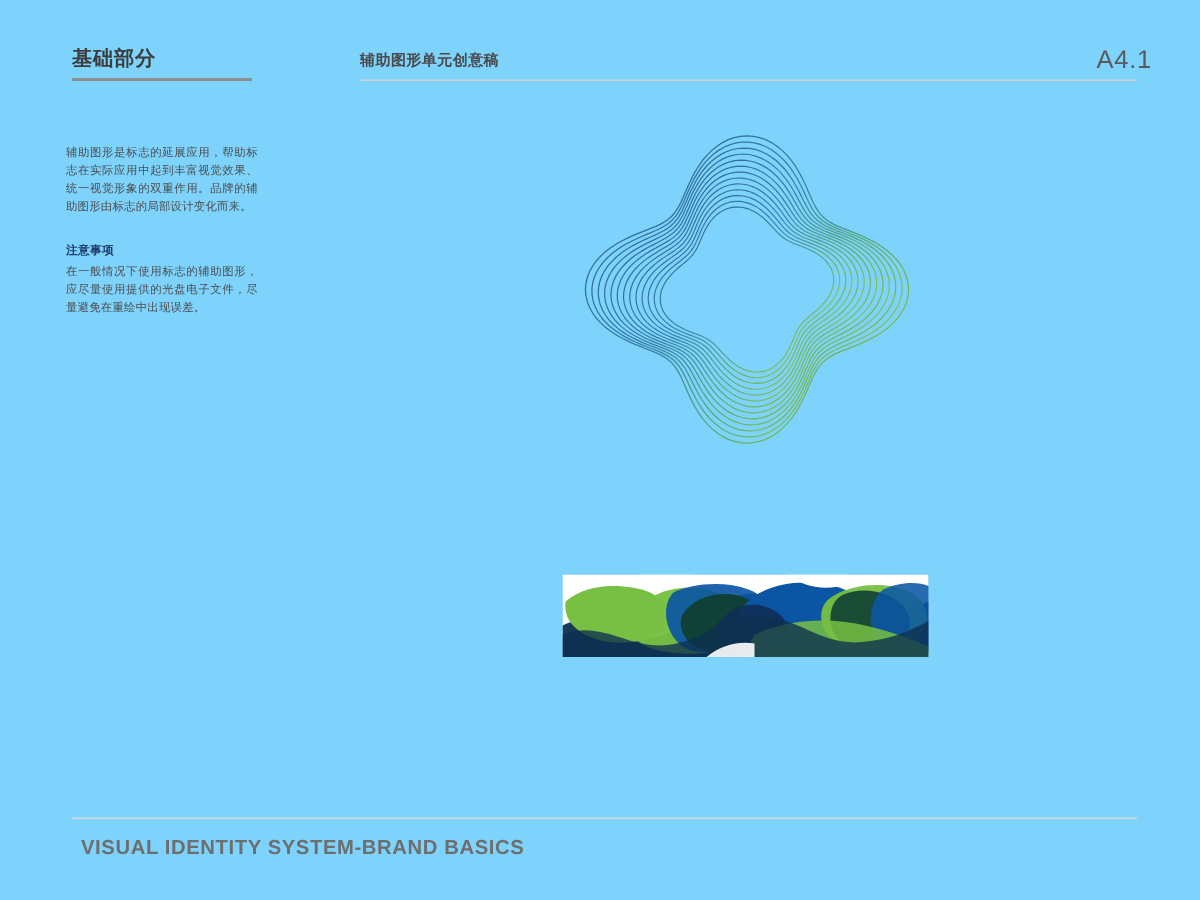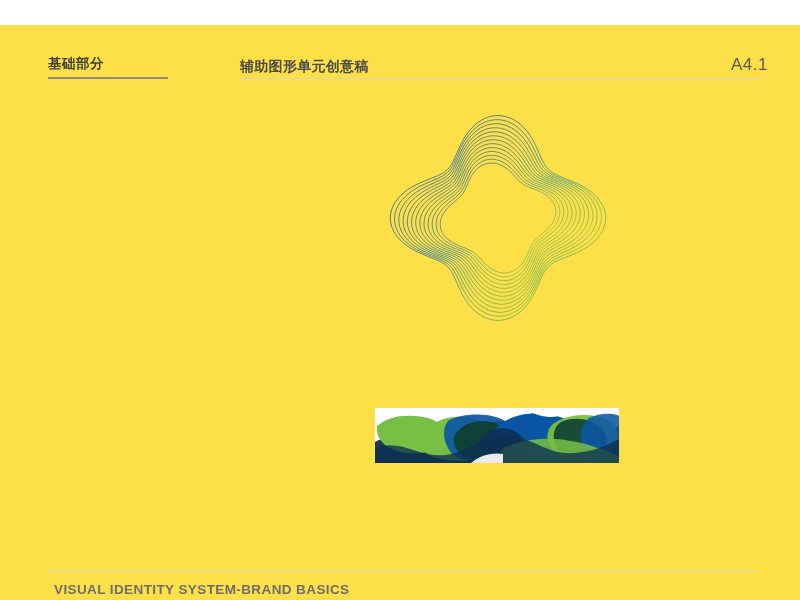--- a/index.html
+++ b/index.html
@@ -13,22 +13,21 @@
     position: relative;
     overflow: hidden;
     font-family: "Liberation Sans", "DejaVu Sans", sans-serif;
     color: #4b4b4b;
     -webkit-font-smoothing: antialiased;
   }
 
   .page {
     position: absolute;
     inset: 0;
-    background: #fde047;
-    margin-top: 25px;
+    background: #7dd3fc;
   }
 
   
   .header {
     position: absolute;
     left: 0; right: 0;
     top: 30px;
     height: 28px;
   }
   .hdr-title {
@@ -46,21 +45,21 @@
     left: 48px;
     top: 22px;
     width: 120px;
     height: 2px;
     background: #8d8d8d;
   }
   .hdr-sub {
     position: absolute;
     left: 240px;
     top: 3px;
-    font-size: 14px;
+    font-size: 10px;
     font-weight: bold;
     letter-spacing: 0.3px;
     color: #4a4a4a;
     white-space: nowrap;
   }
   .hdr-page {
     position: absolute;
     right: 32px;
     top: 0px;
     font-size: 17px;
@@ -163,20 +162,25 @@
 <div class="page">
 
   <div class="header">
     <div class="hdr-title">基础部分</div>
     <div class="hdr-rule-dark"></div>
     <div class="hdr-sub">辅助图形单元创意稿</div>
     <div class="hdr-page">A4.1</div>
     <div class="hdr-rule-light"></div>
   </div>
 
+  <div class="sidebar">
+    <div class="side-para">辅助图形是标志的延展应用，帮助标志在实际应用中起到丰富视觉效果、统一视觉形象的双重作用。品牌的辅助图形由标志的局部设计变化而来。</div>
+    <div class="side-note-title">注意事项</div>
+    <div class="side-note-body">在一般情况下使用标志的辅助图形，应尽量使用提供的光盘电子文件，尽量避免在重绘中出现误差。</div>
+  </div>
 
   <div class="figure-block fig-spiral">
     <svg viewBox="0 0 220 200" width="220" height="200">
       <defs>
         <linearGradient id="ringGrad" x1="0" y1="0" x2="1" y2="0.85">
           <stop offset="0%" stop-color="#2f5f96"></stop>
           <stop offset="40%" stop-color="#3277a4"></stop>
           <stop offset="62%" stop-color="#4a9c8c"></stop>
           <stop offset="80%" stop-color="#6fb557"></stop>
           <stop offset="100%" stop-color="#8cc63f"></stop>

